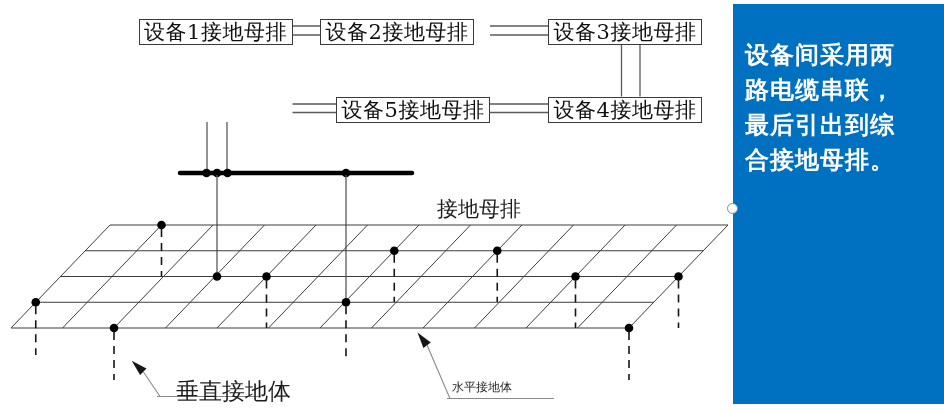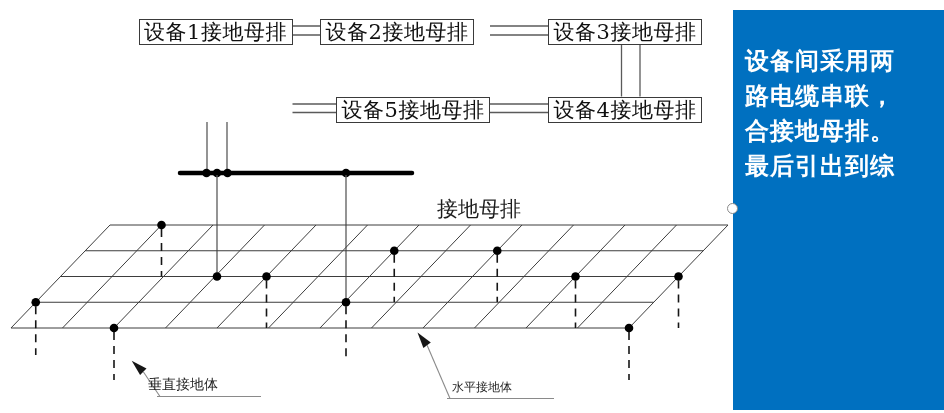--- a/index.html
+++ b/index.html
@@ -5,23 +5,23 @@
   html,body{margin:0;padding:0;background:#fff;}
   .stage{position:relative;width:944px;height:413px;background:#fff;overflow:hidden;
          font-family:"DejaVu Serif","Liberation Serif",serif;}
   .stage svg{position:absolute;left:0;top:0;}
   .eqbox{position:absolute;box-sizing:border-box;width:154px;height:26px;
          border:1.5px solid #3a3a3a;background:#fff;display:flex;align-items:center;
          justify-content:center;font-size:21px;color:#101010;white-space:nowrap;
          letter-spacing:.5px;z-index:2;}
   .dlabel{position:absolute;color:#1c1c1c;white-space:nowrap;z-index:2;}
   .busbar-label{left:437px;top:159px;font-size:21px;margin-top:36px;}
-  .v-label{left:148px;top:376px;font-size:14px;}
+  .v-label{left:176px;top:376px;font-size:23px;}
   .h-label{left:452px;top:379px;font-size:12px;}
-  .note{position:absolute;left:733px;top:10px;width:211px;height:400px;
+  .note{position:absolute;left:733px;top:4px;width:211px;height:400px;
         background:#0070C0;box-sizing:border-box;padding:33px 10px 0 12px;z-index:1;}
   .note .nline{color:#fff;font-size:24px;font-weight:bold;line-height:35px;
         white-space:nowrap;letter-spacing:1px;}
   .handle{position:absolute;left:727px;top:203px;width:9px;height:9px;border-radius:50%;
         background:#fff;border:1.2px solid #8a8a8a;z-index:3;}
   
   .cable{stroke:#5a5a5a;stroke-width:1.3;}
   .grid{stroke:#3d3d3d;stroke-width:1;}
   .bar{stroke:#000;stroke-width:4.5;stroke-linecap:round;}
   .rod{stroke:#161616;stroke-width:1.6;stroke-dasharray:8 6;}
@@ -130,19 +130,19 @@
       <span>设备4接地母排</span>
     </div>
 
   <div class="dlabel busbar-label">接地母排</div>
   <div class="dlabel v-label">垂直接地体</div>
   <div class="dlabel h-label">水平接地体</div>
 
   <div class="note" style="background: rgb(0, 112, 192);">
     <div class="nline">设备间采用两</div>
     <div class="nline">路电缆串联，</div>
+    <div class="nline">最后引出到综</div>
     <div class="nline">合接地母排。</div>
-    <div class="nline">最后引出到综</div>
   </div>
 
   <div class="handle"></div>
 
 </div>
 
 </body></html>

